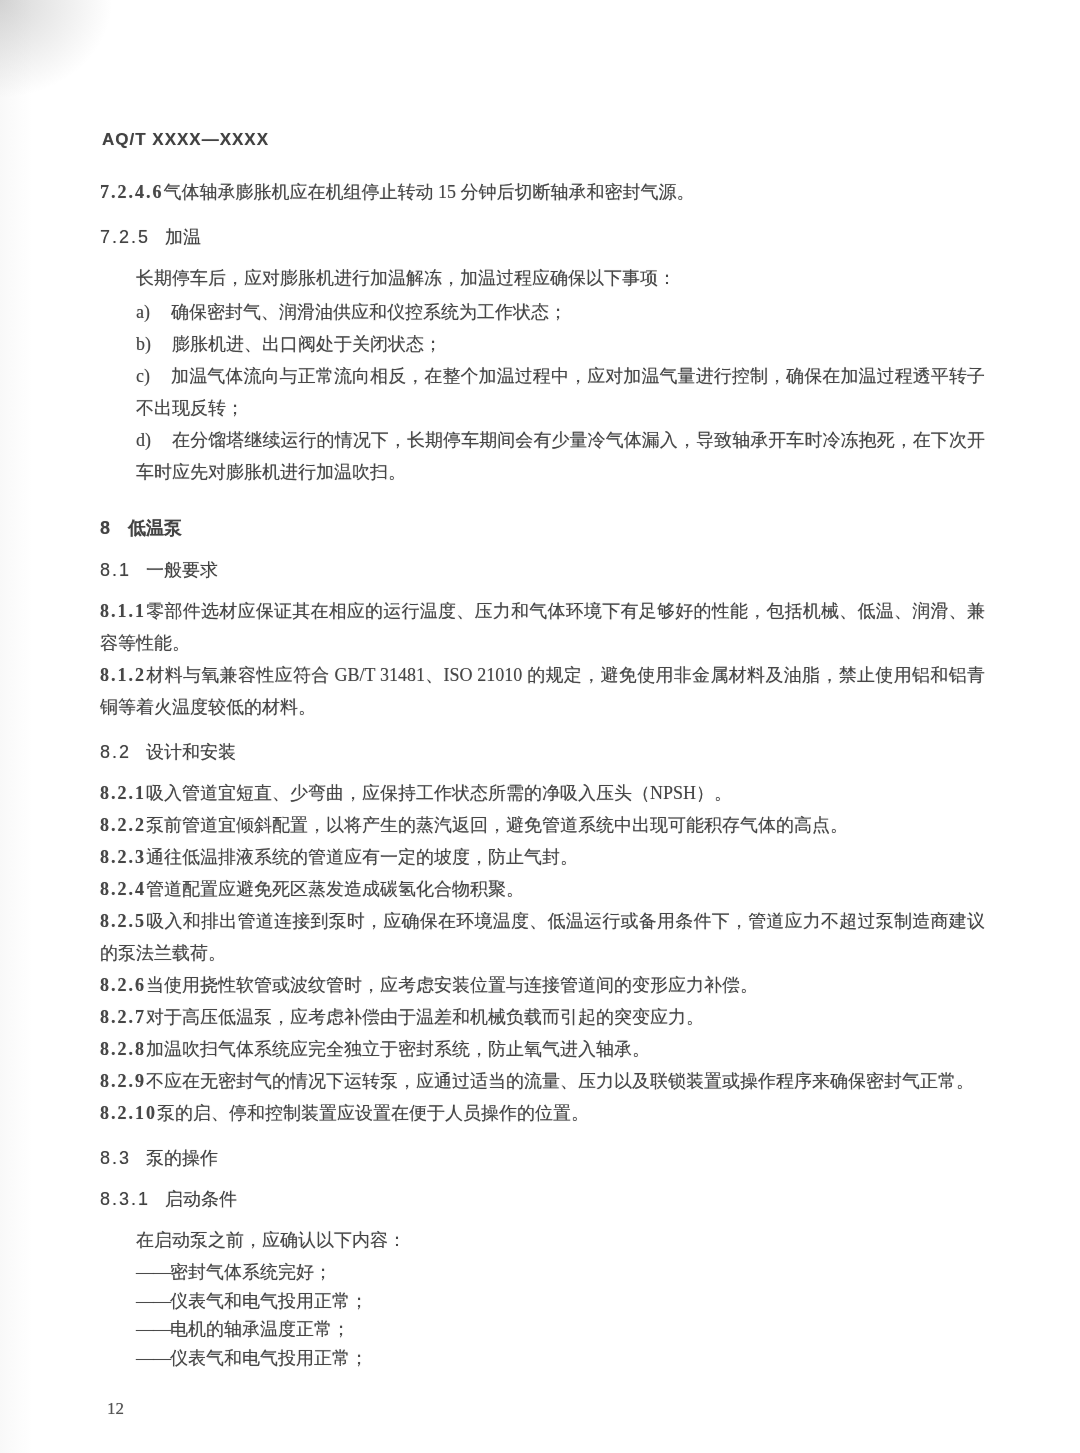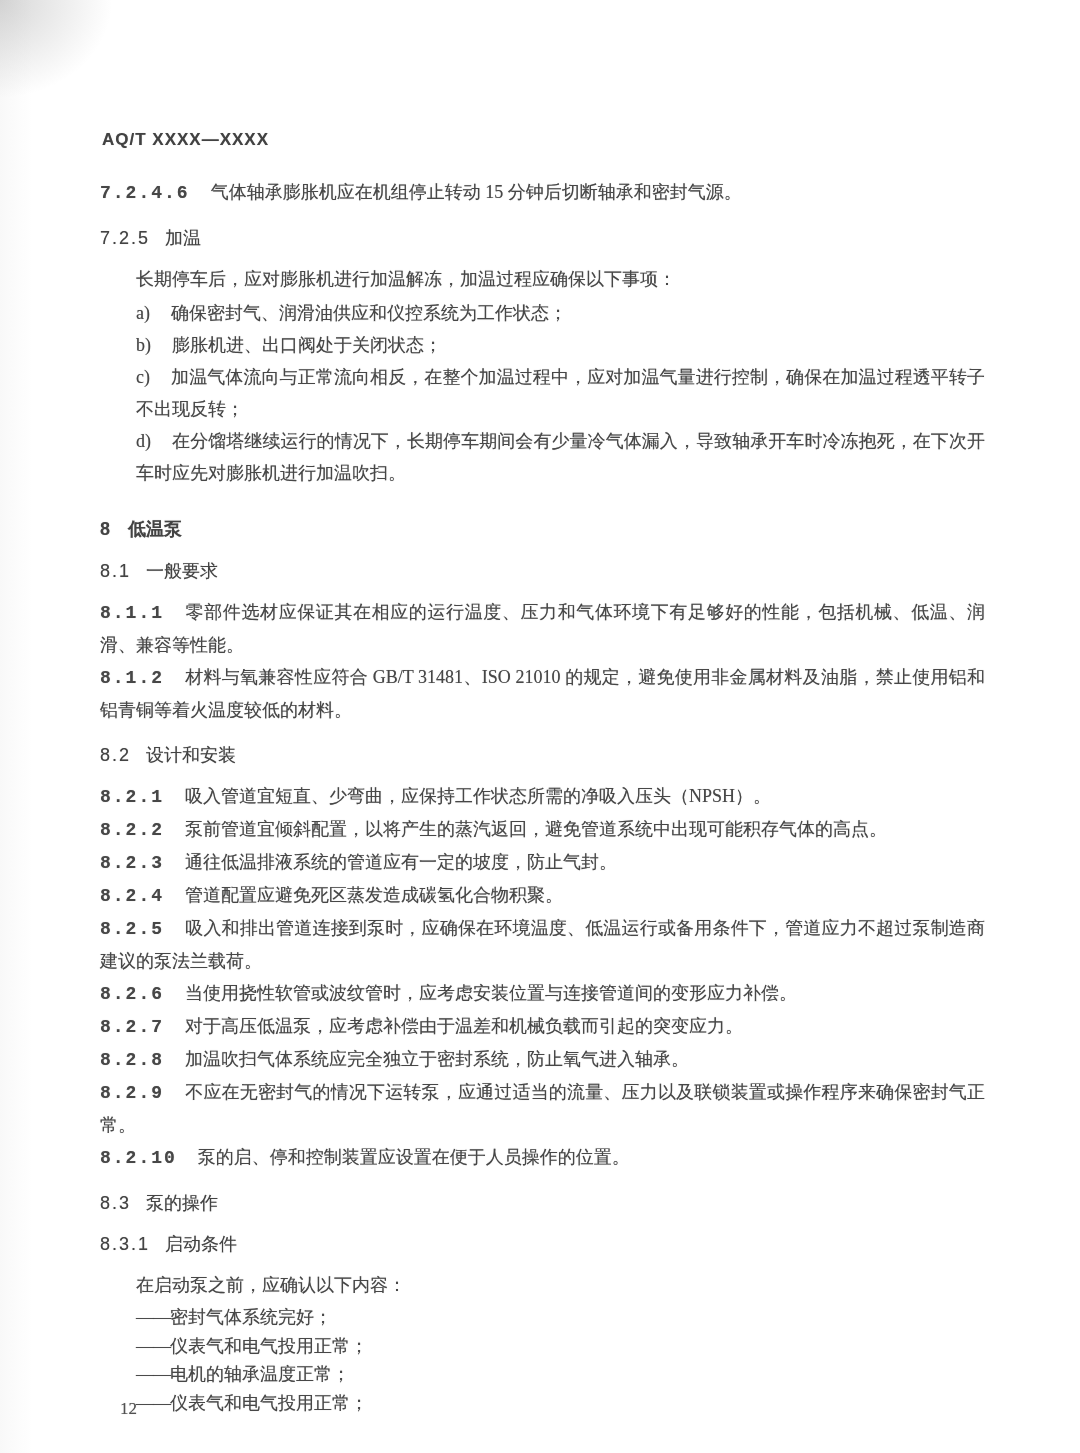--- a/index.html
+++ b/index.html
@@ -34,24 +34,24 @@
   .content { width: 885px; }
 
   
   p.clause {
     margin: 0;
     font-size: 18px;
     line-height: 32px;
     text-align: justify;
   }
   .clause .num {
-    font-family: Liberation Mono, monospace;
+    font-family: Liberation Serif, serif;
     font-weight: 600;
     letter-spacing: 2px;
-    margin-right: 21px;
+    margin-right: 0;
     white-space: nowrap;
   }
 
   
   h2.chapter {
     font-family: "Liberation Sans", sans-serif;
     font-weight: 700;
     font-size: 18px;
     line-height: 24px;
     color: #434343;
@@ -97,21 +97,21 @@
     margin: 0;
     font-size: 18px;
     line-height: 28.5px;
     padding-left: 36px;
     text-align: justify;
   }
   .dash .marker { letter-spacing: -1px; }
 
   .page-number {
     position: absolute;
-    left: 120px;
+    left: 107px;
     top: 1399px;
     font-size: 17px;
     color: #525252;
     font-family: "Liberation Serif", serif;
   }
 </style>
 </head>
 <body>
 
 <div class="page">

